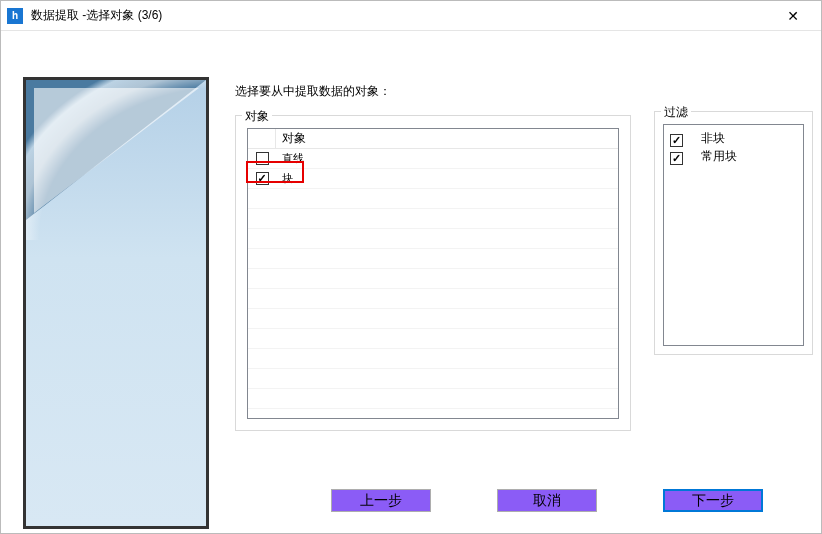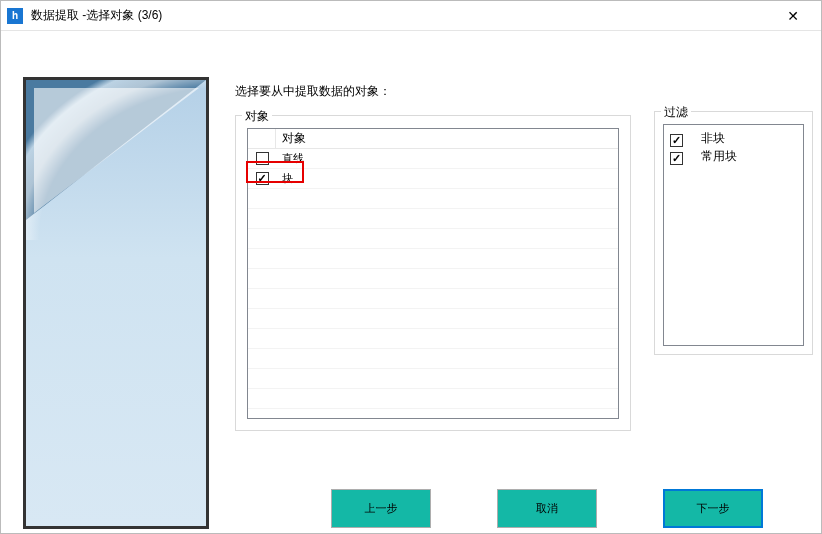--- a/index.html
+++ b/index.html
@@ -251,24 +251,24 @@
     left: 330px;
     right: 18px;
     bottom: 18px;
     height: 26px;
     display: flex;
     justify-content: flex-start;
     gap: 66px;
   }
   .btn {
     width: 100px;
-    height: 39px;
+    height: 23px;
     border: 1px solid #adadad;
-    background: #14b8a6;
-    font-size: 11px;
+    background: #8b5cf6;
+    font-size: 14px;
     display: flex;
     align-items: center;
     justify-content: center;
     cursor: pointer;
   }
   .btn.default {
     border: 1px solid #0078d7;
     box-shadow: inset 0 0 0 1px #0078d7;
   }
 </style>

